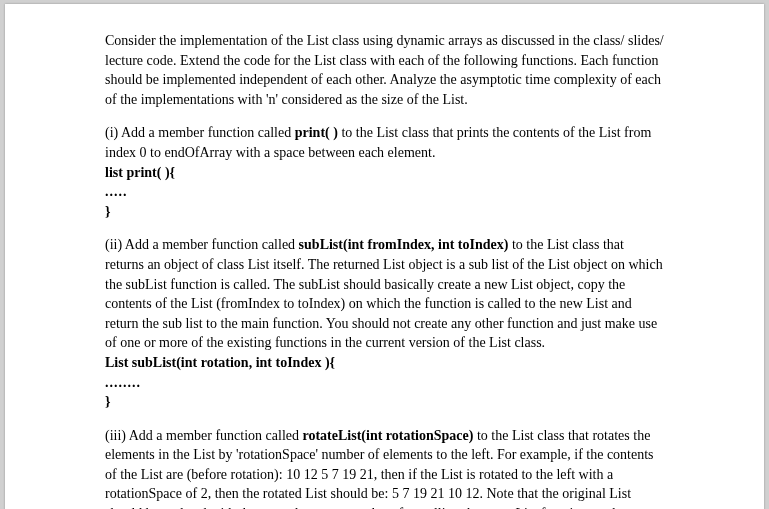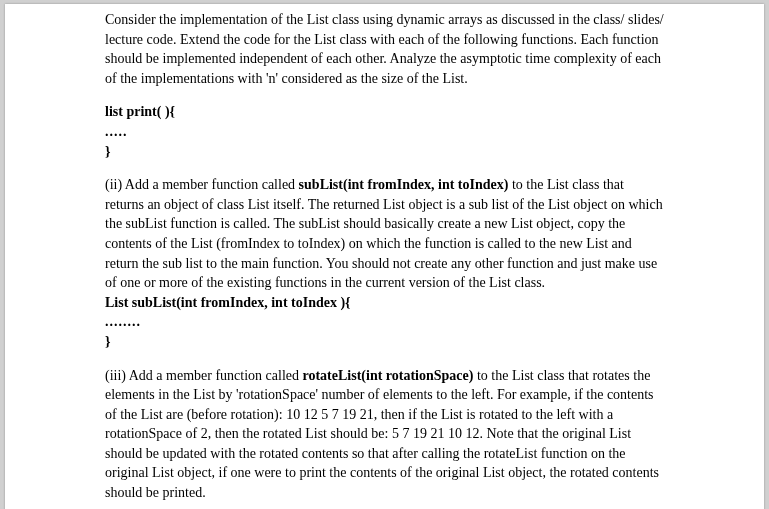--- a/index.html
+++ b/index.html
@@ -19,20 +19,21 @@
     }
     .page {
       background: #fff;
       width: 759px;
       min-height: 501px;
       padding: 6px 100px 20px 100px;
       box-shadow: 0 0 2px rgba(0,0,0,0.3);
     }
     .para {
       margin-bottom: 14px;
+      margin-top: 21px;
     }
     .bold {
       font-weight: bold;
     }
     .code-sig {
       font-weight: bold;
     }
     .dots {
       letter-spacing: 1px;
     }
@@ -46,30 +47,33 @@
 </head>
 <body>
 
 <div class="page">
 
   <div class="para">
     <span>Consider the implementation of the List class using dynamic arrays as discussed in the class/ slides/ lecture code. Extend the code for the List class with each of the following functions. Each function should be implemented independent of each other. Analyze the asymptotic time complexity of each of the implementations with 'n' considered as the size of the List.</span>
   </div>
 
   <div class="block">
+    <div>
+      <span>(i) Add a member function called </span><span class="bold">print( )</span><span> to the List class that prints the contents of the List from index 0 to endOfArray with a space between each element.</span>
+    </div>
     <div class="code-sig">list print( ){</div>
     <div class="dots bold">.....</div>
     <div class="brace">}</div>
   </div>
 
   <div class="block">
     <div>
       <span>(ii) Add a member function called </span><span class="bold">subList(int fromIndex, int toIndex)</span><span> to the List class that returns an object of class List itself. The returned List object is a sub list of the List object on which the subList function is called. The subList should basically create a new List object, copy the contents of the List (fromIndex to toIndex) on which the function is called to the new List and return the sub list to the main function. You should not create any other function and just make use of one or more of the existing functions in the current version of the List class.</span>
     </div>
-    <div class="code-sig">List subList(int fromIndex, int toIndex ){</div>
+    <div class="code-sig">List subList(int rotation, int toIndex ){</div>
     <div class="dots bold">........</div>
     <div class="brace">}</div>
   </div>
 
   <div class="block">
     <div>
       <span>(iii) Add a member function called </span><span class="bold">rotateList(int rotationSpace)</span><span> to the List class that rotates the elements in the List by 'rotationSpace' number of elements to the left. For example, if the contents of the List are (before rotation): 10  12  5  7  19  21, then if the List is rotated to the left with a rotationSpace of 2, then the rotated List should be: 5  7  19  21  10  12. Note that the original List should be updated with the rotated contents so that after calling the rotateList function on the original List object, if one were to print the contents of the original List object, the rotated contents should be printed.</span>
     </div>
 
   </div>

